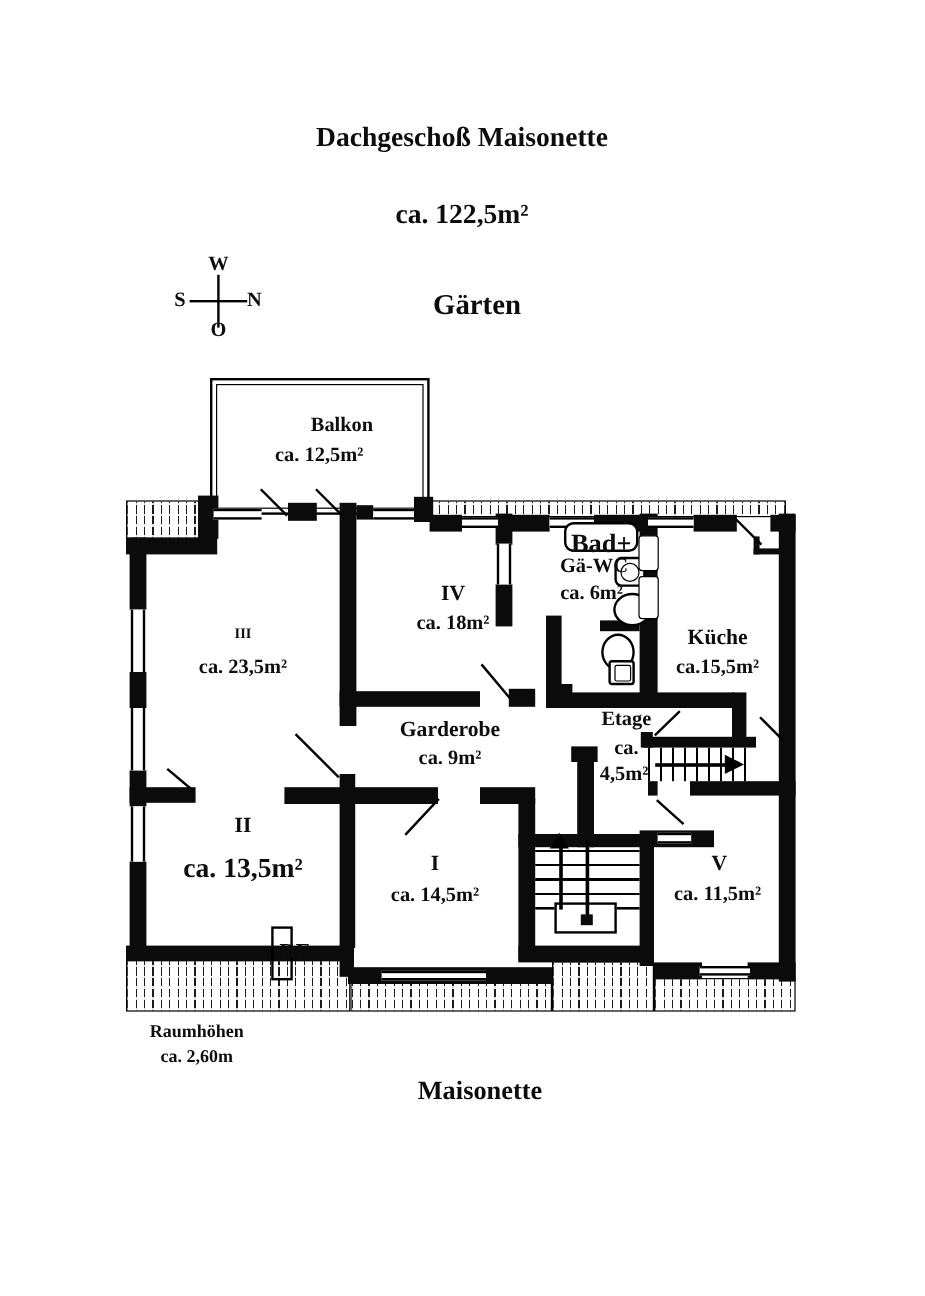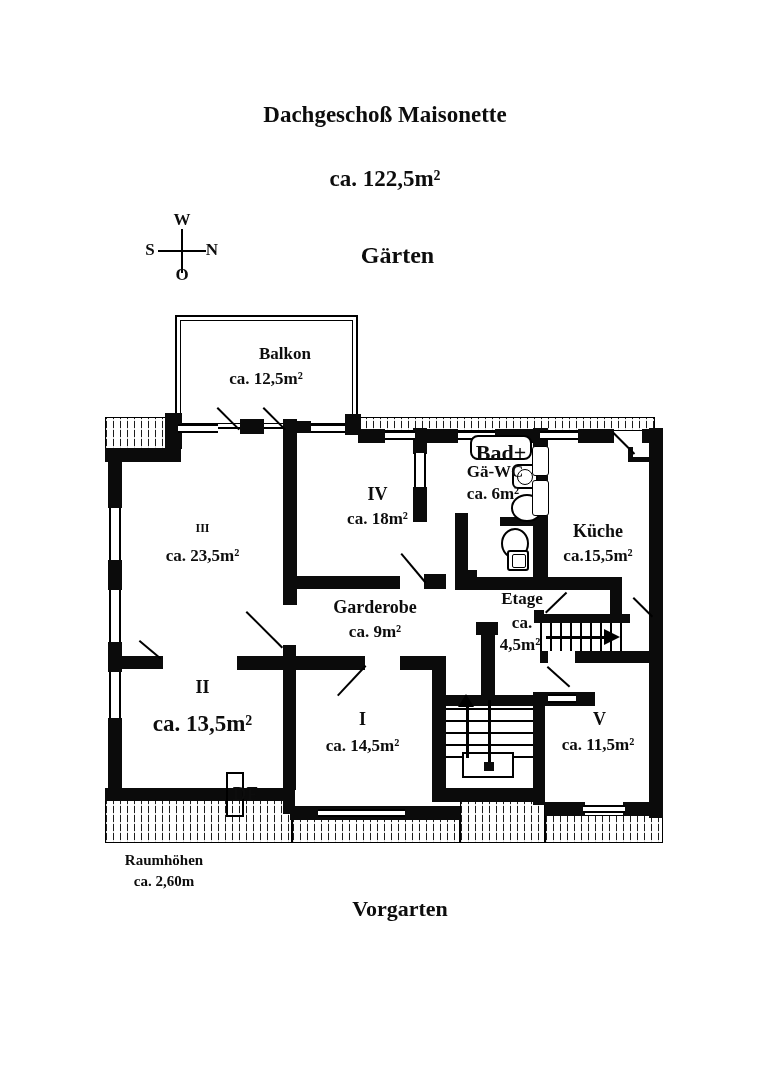--- a/index.html
+++ b/index.html
@@ -179,15 +179,15 @@
 
   <div class="txt" style="left:300px;top:710px;width:125px;font-size:18px;">I</div>
   <div class="txt" style="left:300px;top:737px;width:125px;font-size:17px;">ca. 14,5m²</div>
 
   <div class="txt" style="left:552px;top:710px;width:95px;font-size:18px;">V</div>
   <div class="txt" style="left:548px;top:736px;width:100px;font-size:17px;">ca. 11,5m²</div>
 
   <div class="txt" style="left:108px;top:852px;width:112px;font-size:15px;">Raumhöhen</div>
   <div class="txt" style="left:108px;top:873px;width:112px;font-size:15px;">ca. 2,60m</div>
 
-  <div class="txt" style="left:300px;top:897px;width:200px;font-size:22px;">Vorgarten</div>
+  <div class="txt" style="left:300px;top:897px;width:200px;font-size:22px;">Maisonette</div>
 
 </div>
 
 </body></html>

